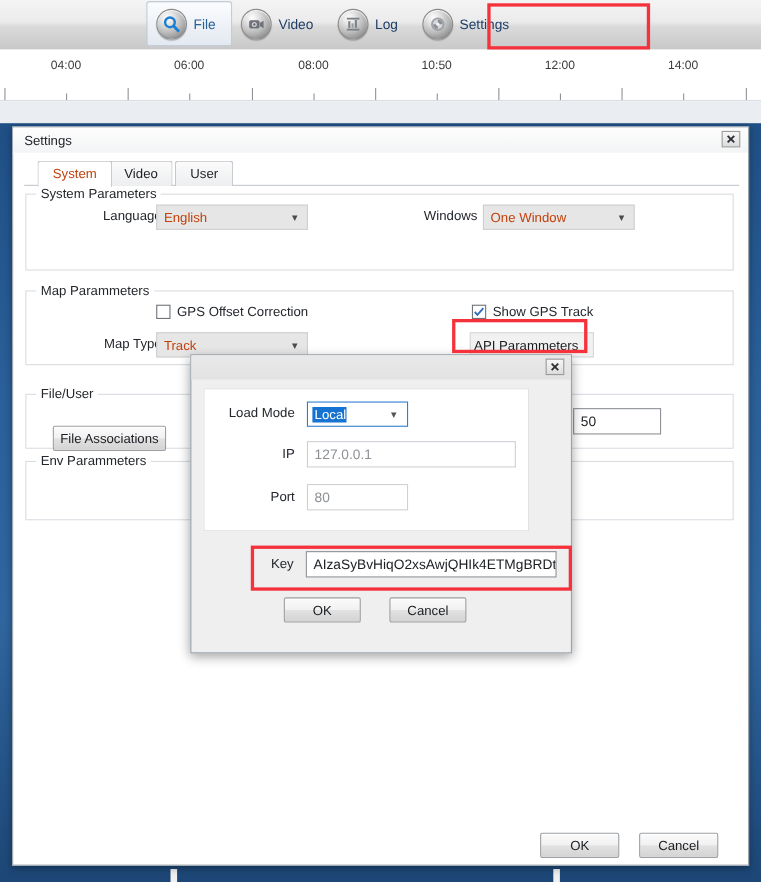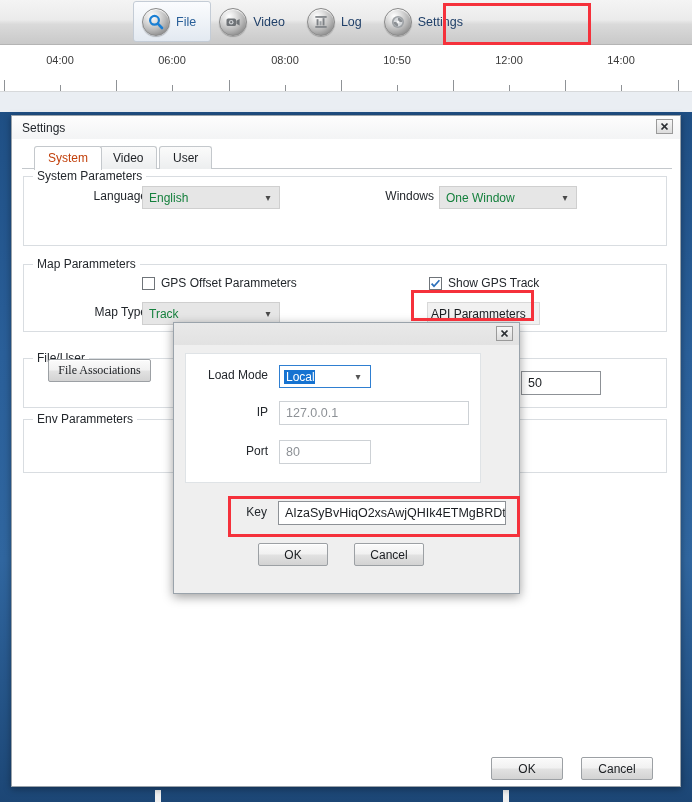--- a/index.html
+++ b/index.html
@@ -141,21 +141,21 @@
     text-align: right; white-space: nowrap;
   }
 
   
   .combo {
     position: absolute; height: 23px;
     background: #e6e6e6; border: 1px solid #cfcfcf;
     display: flex; align-items: center;
   }
   .combo .cval {
-    flex: 1; padding-left: 6px; font-size: 12px; color: #15803d;
+    flex: 1; padding-left: 6px; font-size: 12px; color: #c2410c;
     overflow: hidden; white-space: nowrap;
   }
   .combo .carw { width: 22px; text-align: center; color: #4a4a4a; font-size: 10px; }
 
   
   .combo-edit {
     position: absolute; height: 23px;
     background: #ffffff; border: 1px solid #2f7fd1;
     display: flex; align-items: center;
   }
@@ -350,21 +350,21 @@
       <div class="carw">▾</div>
     </div>
 
   </div>
 
   <div class="group" style="left:11px; top:148px; width:644px; height:68px;">
     <div class="gtitle">Map Parammeters</div>
 
     <div class="cbx-wrap" style="left:118px; top:11px;">
       <span class="cbx"></span>
-      <span class="cbx-lbl">GPS Offset Parammeters</span>
+      <span class="cbx-lbl">GPS Offset Correction</span>
     </div>
 
     <div class="cbx-wrap" style="left:405px; top:11px;">
       <span class="cbx">
         <svg width="11" height="11" viewBox="0 0 11 11">
           <polyline points="1.6,5.6 4,8.2 9.4,2.2" fill="none" stroke="#2b6fba" stroke-width="1.7"></polyline>
         </svg>
       </span>
       <span class="cbx-lbl">Show GPS Track</span>
     </div>
@@ -373,21 +373,21 @@
     <div class="combo" style="left:118px; top:37px; width:138px;">
       <div class="cval">Track</div>
       <div class="carw">▾</div>
     </div>
 
     <div class="btn-flat" style="left:403px; top:37px; width:113px;">API Parammeters</div>
   </div>
 
   <div class="group" style="left:11px; top:242px; width:644px; height:50px;">
     <div class="gtitle">File/User</div>
-    <div class="btn" style="left:24px; top:0; width:103px;font-family:Liberation Serif, serif;">File Associations</div>
+    <div class="btn" style="left:24px; top:28px; width:103px;">File Associations</div>
     <div class="txt" style="left:497px; top:12px; width:80px;">50</div>
   </div>
 
   <div class="group" style="left:11px; top:303px; width:644px; height:54px;">
     <div class="gtitle">Env Parammeters</div>
   </div>
 
   <div class="btn" style="left:479px; top:641px; width:72px;">OK</div>
   <div class="btn" style="left:569px; top:641px; width:72px;">Cancel</div>
 </div>

